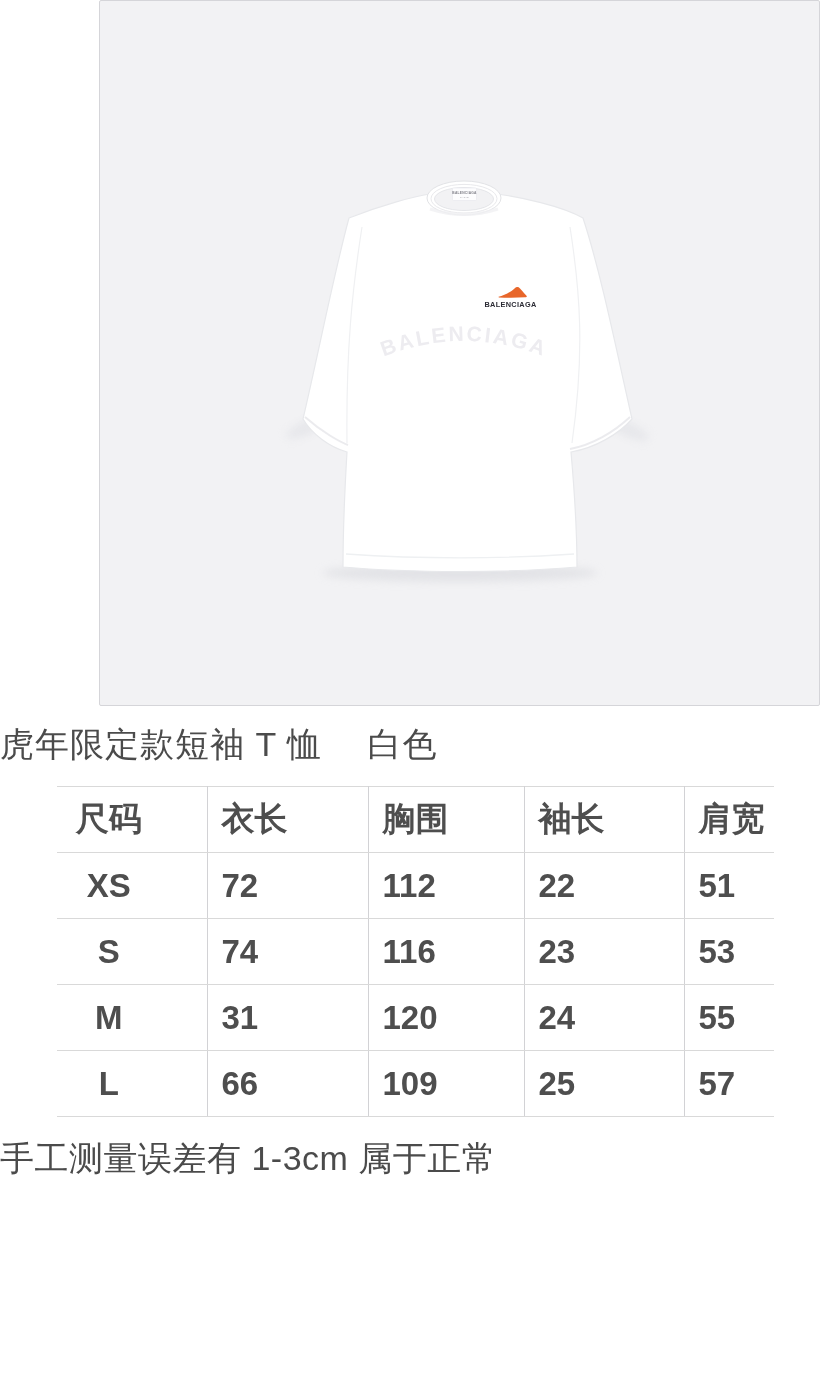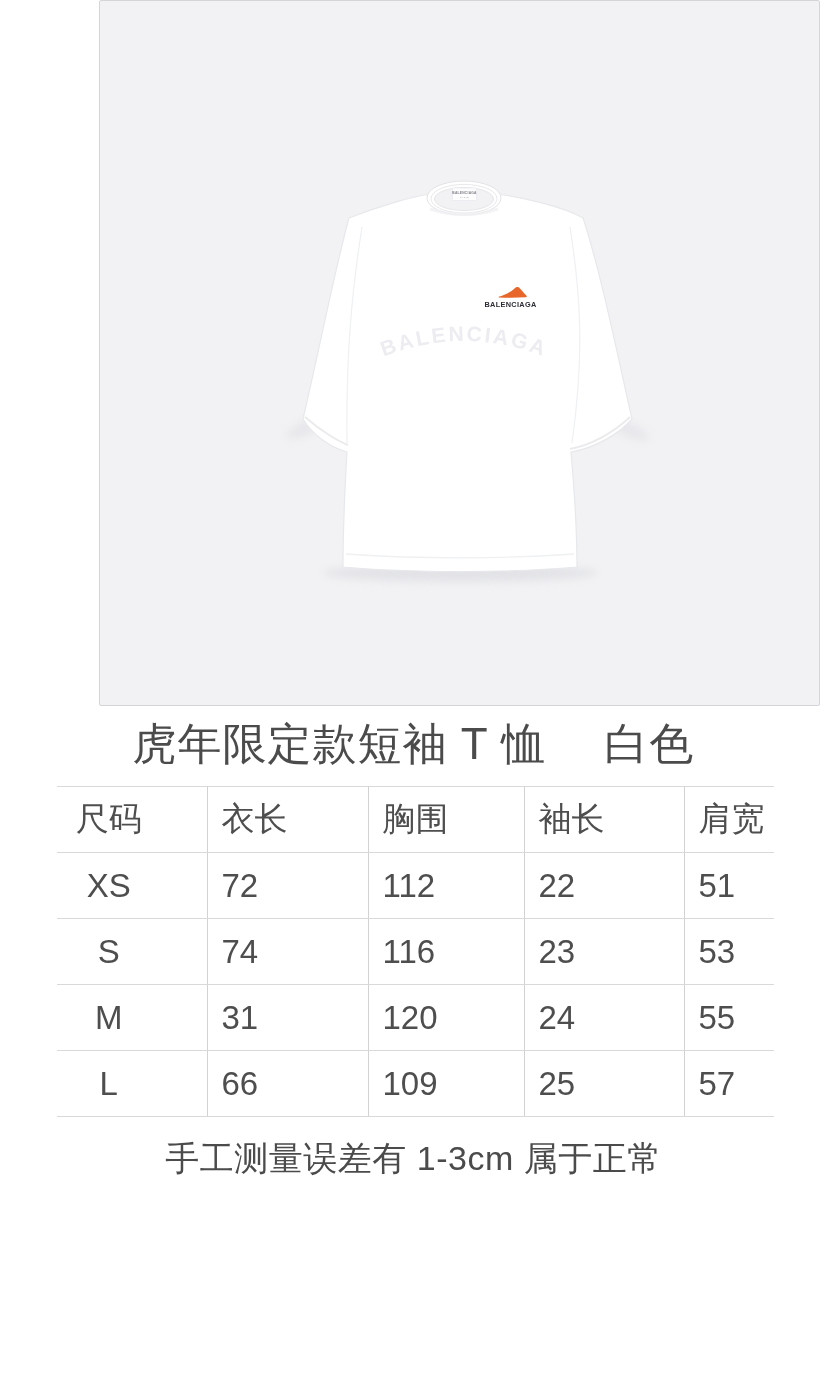--- a/index.html
+++ b/index.html
@@ -27,62 +27,60 @@
     box-sizing: content-box;
     overflow: hidden;
     margin-left: 46px;
   }
   .product-card svg { display: block; }
   .title {
     position: absolute;
     left: 0;
     top: 723px;
     width: 827px;
-    text-align: center;
-    font-size: 44px;
+    font-size: 34px;
     line-height: 42px;
     color: #4b4b4b;
     letter-spacing: 1px;
     white-space: pre;
   }
   table.size-table {
     position: absolute;
     left: 57px;
     top: 786px;
     width: 717px;
     border-collapse: collapse;
     table-layout: fixed;
     font-size: 33px;
     color: #4e4e4e;
     border-top: 1px solid #d9d9d9;
   }
   table.size-table td, table.size-table th {
     height: 65px;
-    font-weight: 400;
+    font-weight: 700;
     border-bottom: 1px solid #d9d9d9;
     padding: 0;
     vertical-align: middle;
   }
   table.size-table td:not(:first-child),
   table.size-table th:not(:first-child) {
     border-left: 1px solid #d2d2d5;
     text-align: left;
     padding-left: 14px;
   }
   table.size-table td:first-child,
   table.size-table th:first-child {
     text-align: center;
     padding-right: 46px;
   }
   .note {
     position: absolute;
     left: 0;
     top: 1136px;
     width: 827px;
-    text-align: center;
     font-size: 34px;
     line-height: 44px;
     color: #4b4b4b;
     letter-spacing: 0.5px;
     white-space: pre;
   }
 </style>
 </head>
 <body>
 

